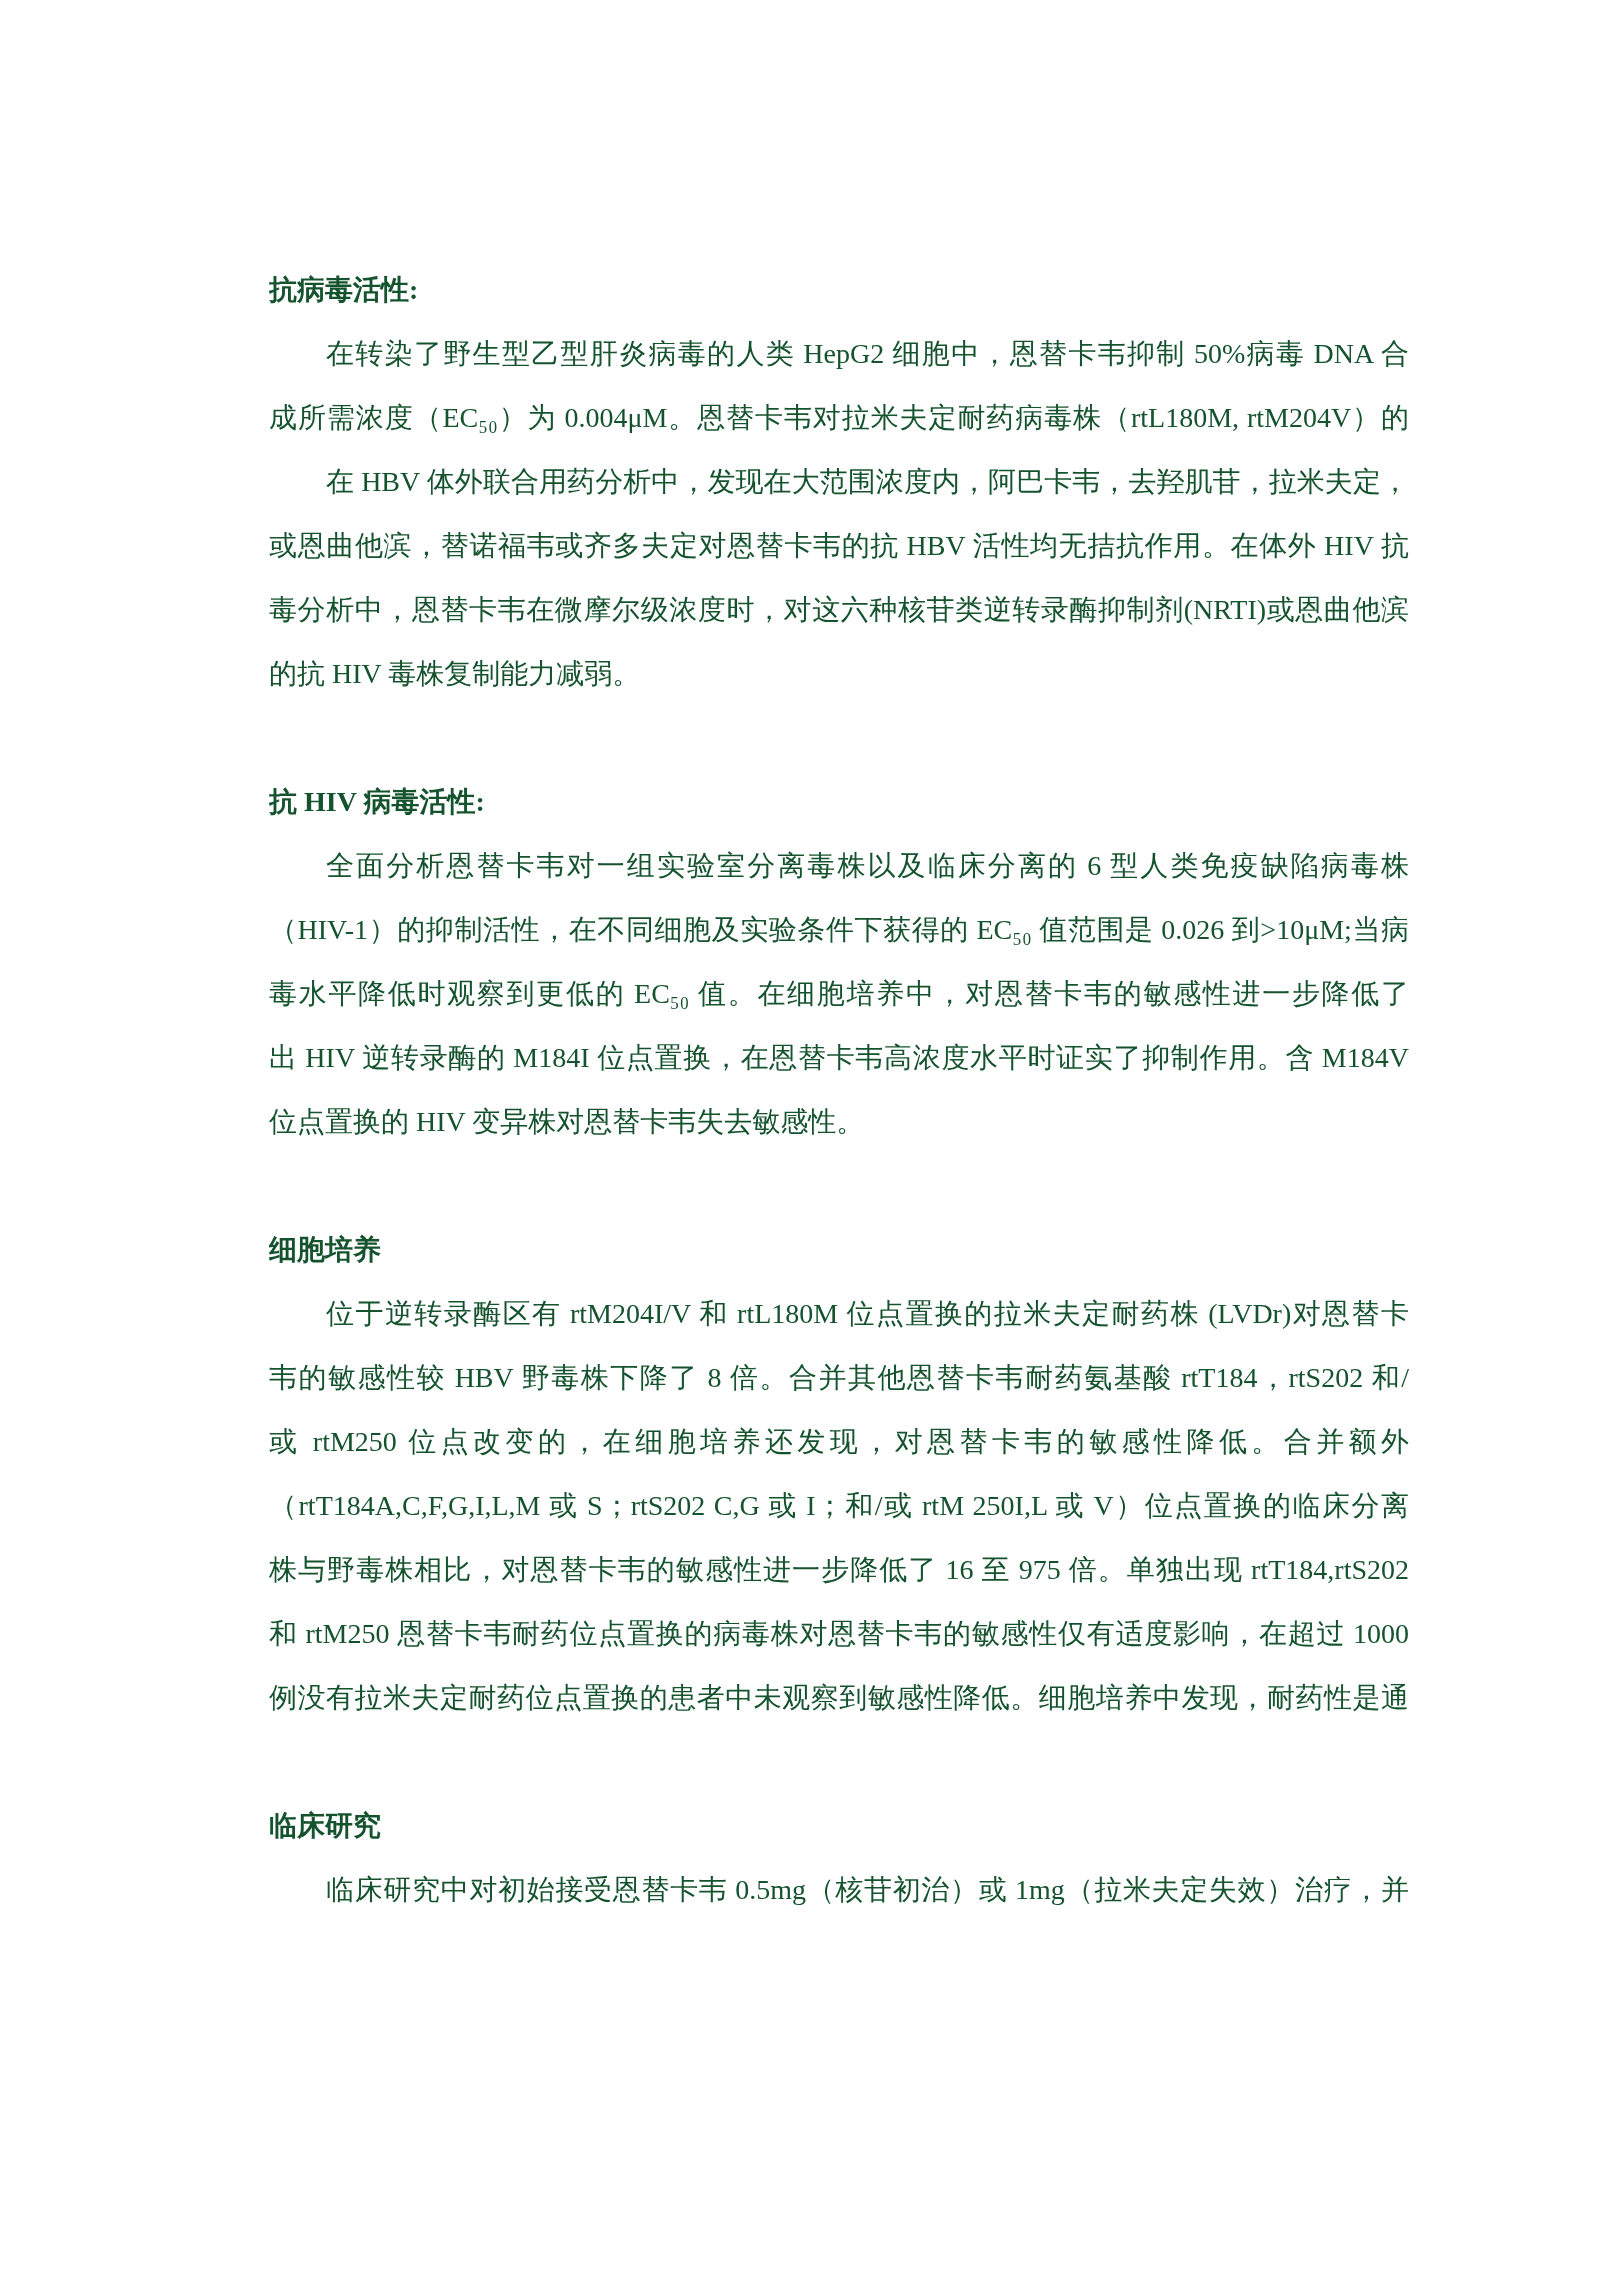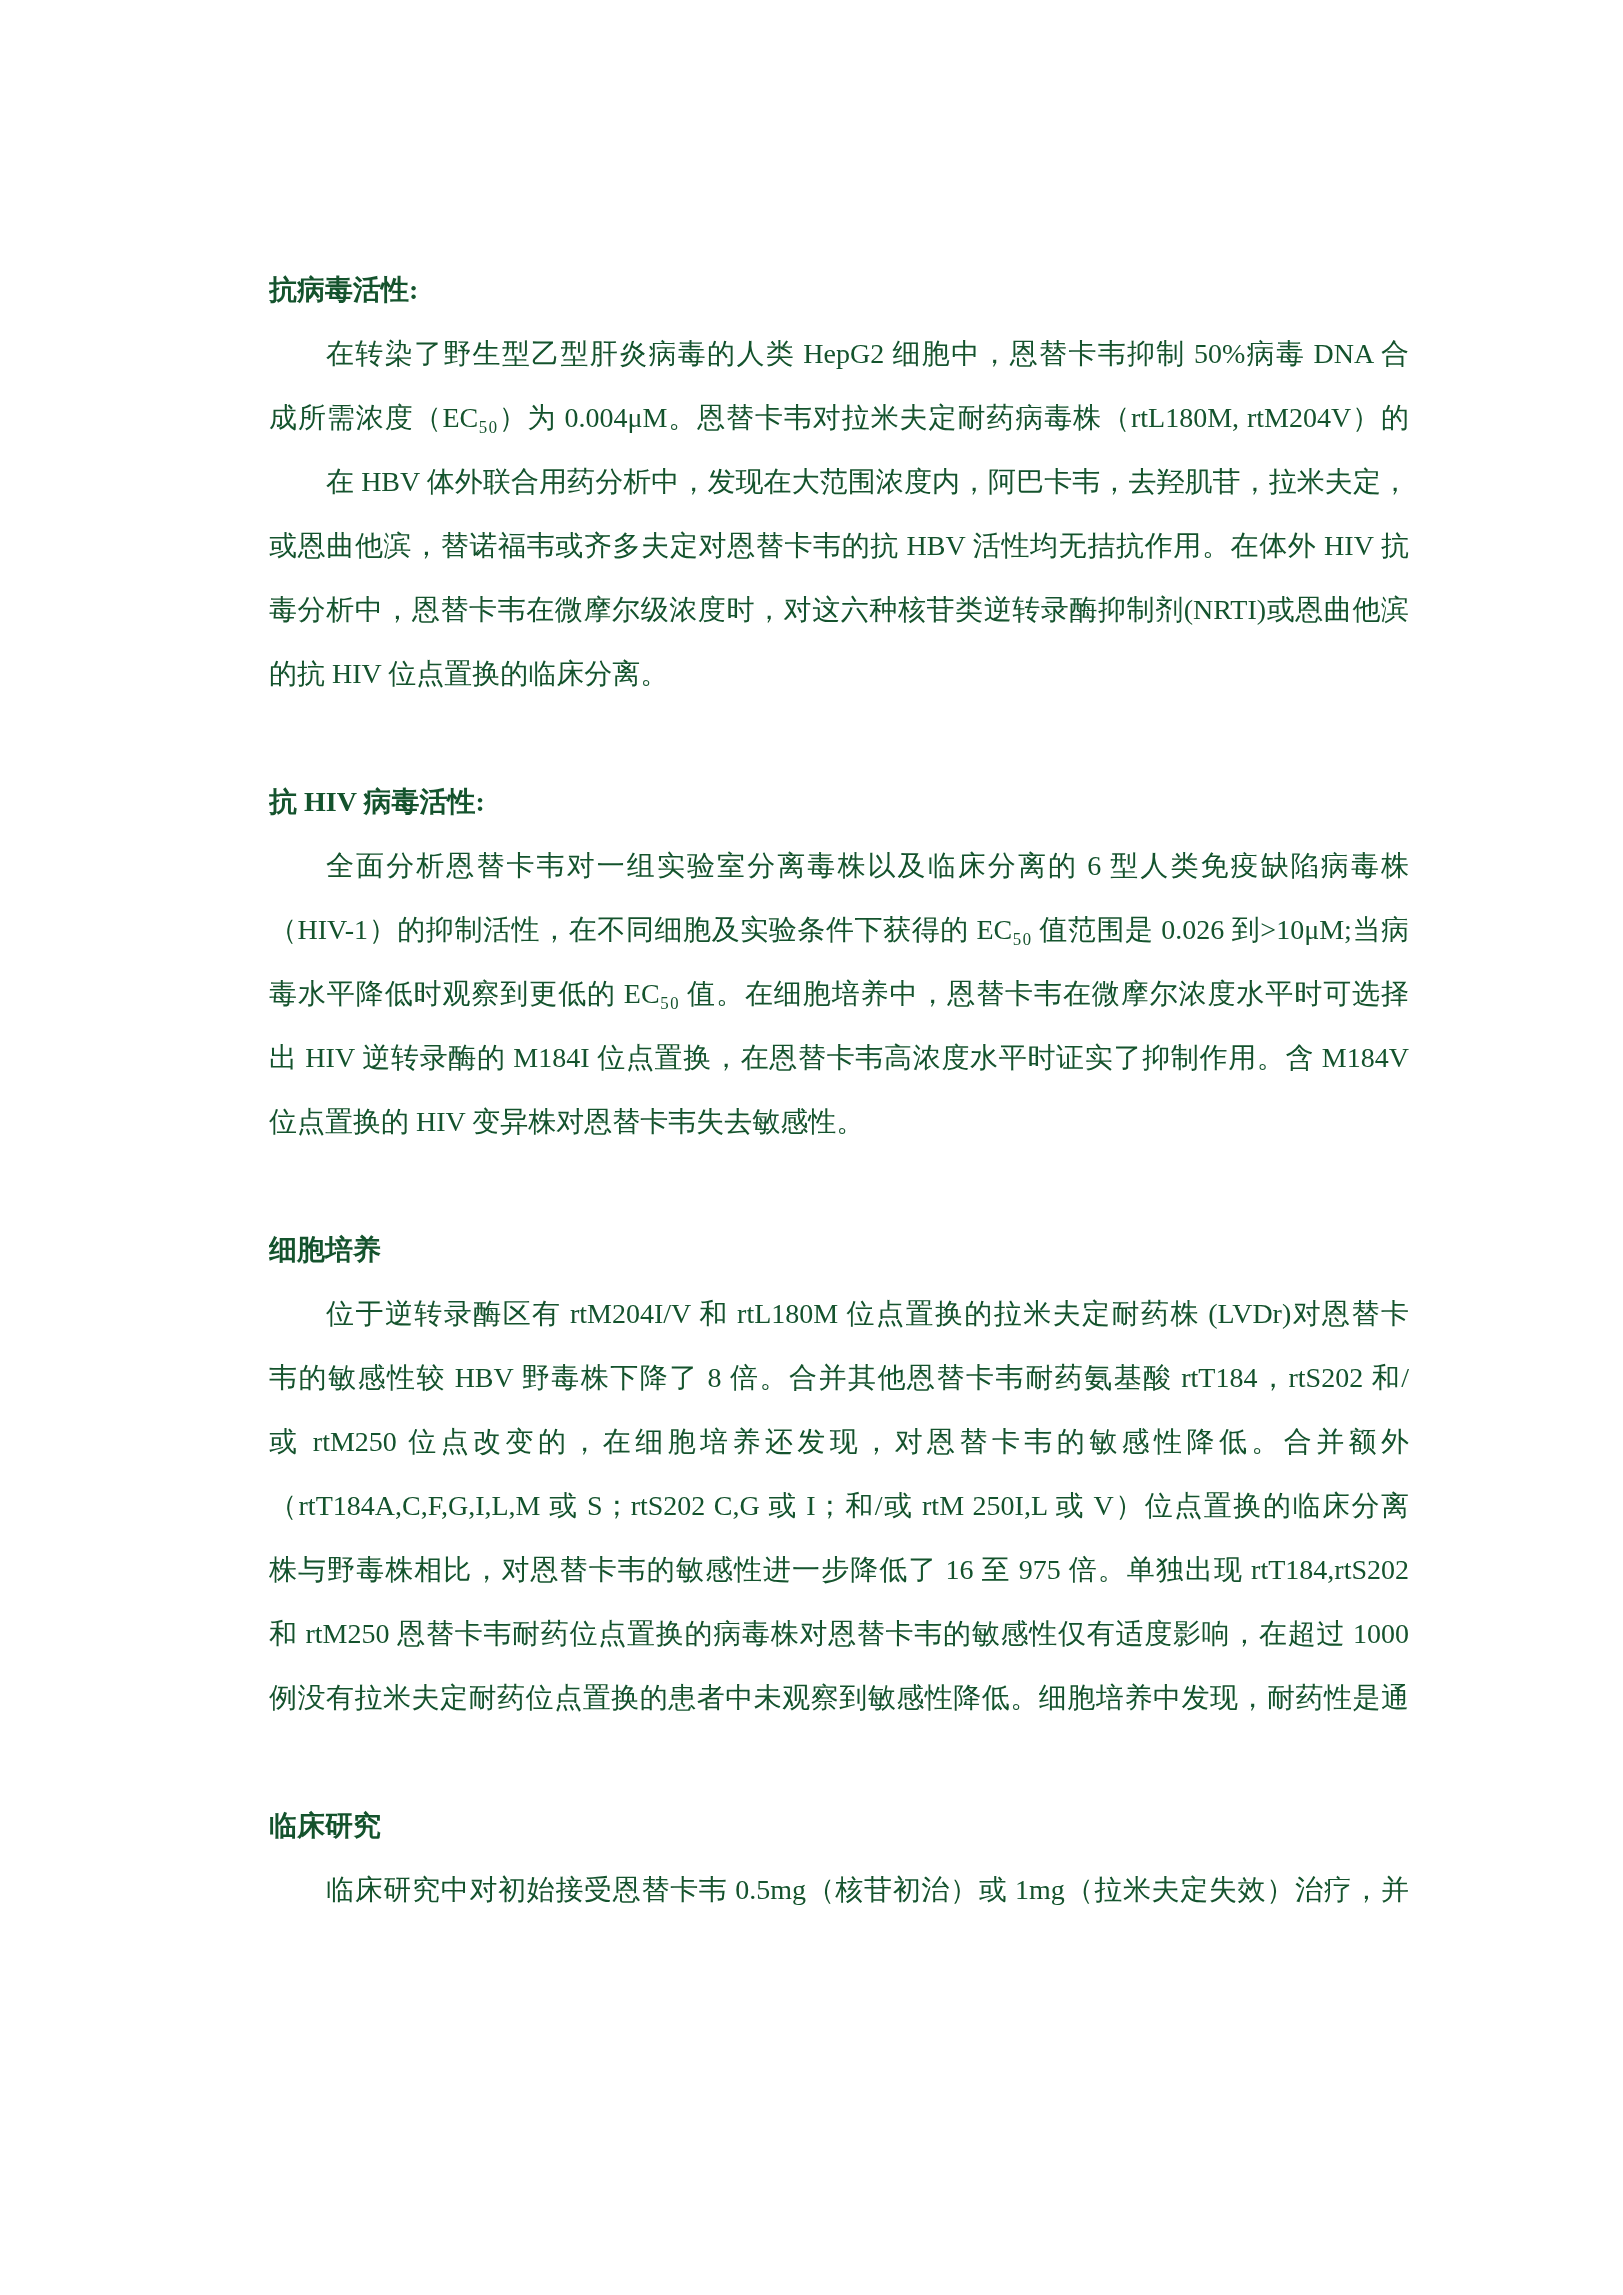--- a/index.html
+++ b/index.html
@@ -55,26 +55,26 @@
 <body>
 
 <div class="page">
   <div class="content" id="content-root">
       <div class="line heading">抗病毒活性:</div>
       <div class="line justify indent">在转染了野生型乙型肝炎病毒的人类 HepG2 细胞中，恩替卡韦抑制 50%病毒 DNA 合</div>
       <div class="line justify">成所需浓度（EC₅₀）为 0.004μM。恩替卡韦对拉米夫定耐药病毒株（rtL180M, rtM204V）的</div>
       <div class="line justify indent">在 HBV 体外联合用药分析中，发现在大范围浓度内，阿巴卡韦，去羟肌苷，拉米夫定，</div>
       <div class="line justify">或恩曲他滨，替诺福韦或齐多夫定对恩替卡韦的抗 HBV 活性均无拮抗作用。在体外 HIV 抗病</div>
       <div class="line justify">毒分析中，恩替卡韦在微摩尔级浓度时，对这六种核苷类逆转录酶抑制剂(NRTI)或恩曲他滨</div>
-      <div class="line">的抗 HIV 位点置换的临床分离。</div>
+      <div class="line">的抗 HIV 毒株复制能力减弱。</div>
       <div class="line blank"></div>
       <div class="line heading">抗 HIV 病毒活性:</div>
       <div class="line justify indent">全面分析恩替卡韦对一组实验室分离毒株以及临床分离的 6 型人类免疫缺陷病毒株</div>
       <div class="line justify">（HIV-1）的抑制活性，在不同细胞及实验条件下获得的 EC₅₀ 值范围是 0.026 到&gt;10μM;当病</div>
-      <div class="line justify">毒水平降低时观察到更低的 EC₅₀ 值。在细胞培养中，恩替卡韦在微摩尔浓度水平时可选择</div>
+      <div class="line justify">毒水平降低时观察到更低的 EC₅₀ 值。在细胞培养中，对恩替卡韦的敏感性进一步降低了</div>
       <div class="line justify">出 HIV 逆转录酶的 M184I 位点置换，在恩替卡韦高浓度水平时证实了抑制作用。含 M184V</div>
       <div class="line">位点置换的 HIV 变异株对恩替卡韦失去敏感性。</div>
       <div class="line blank"></div>
       <div class="line heading">细胞培养</div>
       <div class="line justify indent">位于逆转录酶区有 rtM204I/V 和 rtL180M 位点置换的拉米夫定耐药株 (LVDr)对恩替卡</div>
       <div class="line justify">韦的敏感性较 HBV 野毒株下降了 8 倍。合并其他恩替卡韦耐药氨基酸 rtT184，rtS202 和/</div>
       <div class="line justify">或 rtM250 位点改变的，在细胞培养还发现，对恩替卡韦的敏感性降低。合并额外</div>
       <div class="line justify">（rtT184A,C,F,G,I,L,M 或 S；rtS202 C,G 或 I；和/或 rtM 250I,L 或 V）位点置换的临床分离</div>
       <div class="line justify">株与野毒株相比，对恩替卡韦的敏感性进一步降低了 16 至 975 倍。单独出现 rtT184,rtS202</div>
       <div class="line justify">和 rtM250 恩替卡韦耐药位点置换的病毒株对恩替卡韦的敏感性仅有适度影响，在超过 1000</div>

